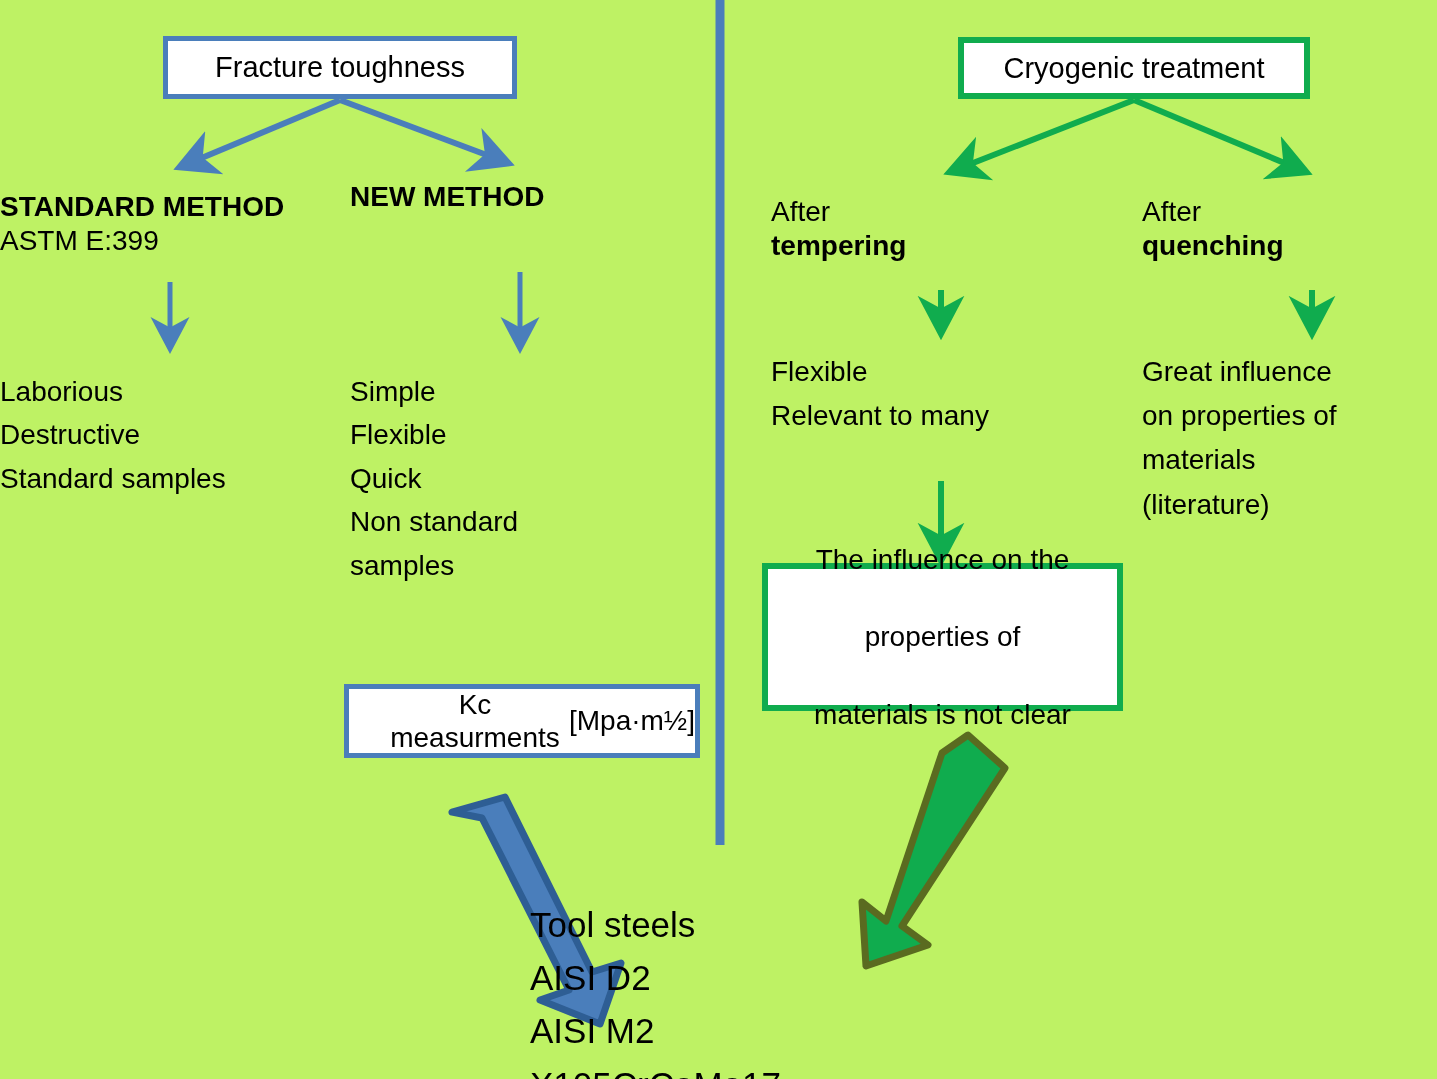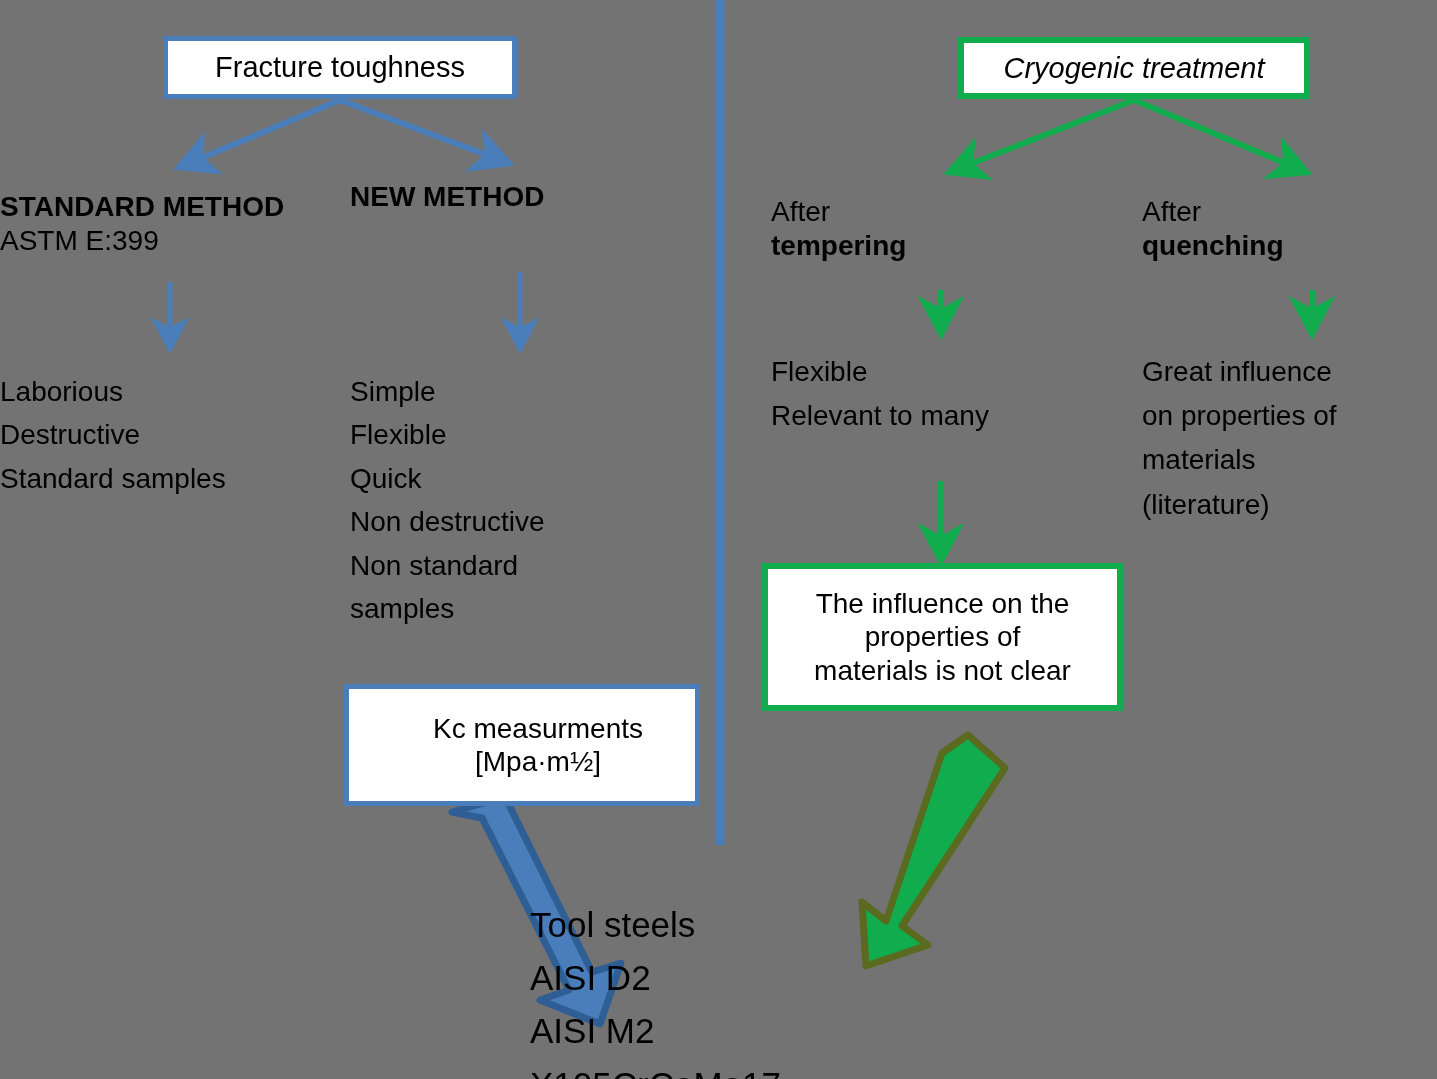--- a/index.html
+++ b/index.html
@@ -7,21 +7,21 @@
     padding: 0;
     background: #ffffff;
   }
   body {
     font-family: "Liberation Sans", sans-serif;
   }
   #canvas {
     position: relative;
     width: 1437px;
     height: 1079px;
-    background: #737373;
+    background: #bef264;
     overflow: hidden;
   }
   #svg-layer {
     position: absolute;
     left: 0; top: 0;
     width: 1437px;
     height: 1079px;
     pointer-events: none;
   }
   .node-box {
@@ -103,31 +103,30 @@
   <div class="stack" style="left:0px; top:370px; width:345px; font-size:28px; line-height:1.55;">
     <div>Laborious</div>
     <div>Destructive</div>
     <div>Standard samples</div>
   </div>
 
   <div class="stack" style="left:350px; top:370px; width:345px; font-size:28px; line-height:1.55;">
     <div>Simple</div>
     <div>Flexible</div>
     <div>Quick</div>
-    <div>Non destructive</div>
     <div>Non standard</div>
     <div>samples</div>
   </div>
 
-  <div class="node-box box-blue" style="left:344px; top:684px; width:356px; height:122px; font-size:28px; flex-direction:column;padding-left:32px;">
+  <div class="node-box box-blue" style="left:344px; top:684px; width:356px; height:74px; font-size:28px; padding-left:32px;">
     <span>Kc measurments</span>
     <span>[Mpa·m½]</span>
   </div>
 
-  <div class="node-box box-green" style="left:958px; top:37px; width:352px; height:62px; font-size:29px;font-style:italic;">
+  <div class="node-box box-green" style="left:958px; top:37px; width:352px; height:62px; font-size:29px;">
     <span>Cryogenic treatment</span>
   </div>
 
   <div class="stack" style="left:771px; top:195px; width:340px; font-size:28px;">
     <div>After</div>
     <div class="bold-label">tempering</div>
   </div>
 
   <div class="stack" style="left:1142px; top:195px; width:340px; font-size:28px;">
     <div>After</div>
@@ -139,21 +138,21 @@
     <div>Relevant to many</div>
   </div>
 
   <div class="stack" style="left:1142px; top:350px; width:340px; font-size:28px; line-height:1.58;">
     <div>Great influence</div>
     <div>on properties of</div>
     <div>materials</div>
     <div>(literature)</div>
   </div>
 
-  <div class="node-box box-green" style="left:762px; top:563px; width:361px; height:148px; font-size:28px; flex-direction:column;">
+  <div class="node-box box-green" style="left:762px; top:563px; width:361px; height:148px; font-size:28px; flex-direction:column;gap:44px;">
     <span>The influence on the</span>
     <span>properties of</span>
     <span>materials is not clear</span>
   </div>
 
   <div class="stack" style="left:530px; top:898px; width:380px; font-size:35px; line-height:1.52;">
     <div>Tool steels</div>
     <div>AISI D2</div>
     <div>AISI M2</div>
     <div>X105CrCoMo17</div>

